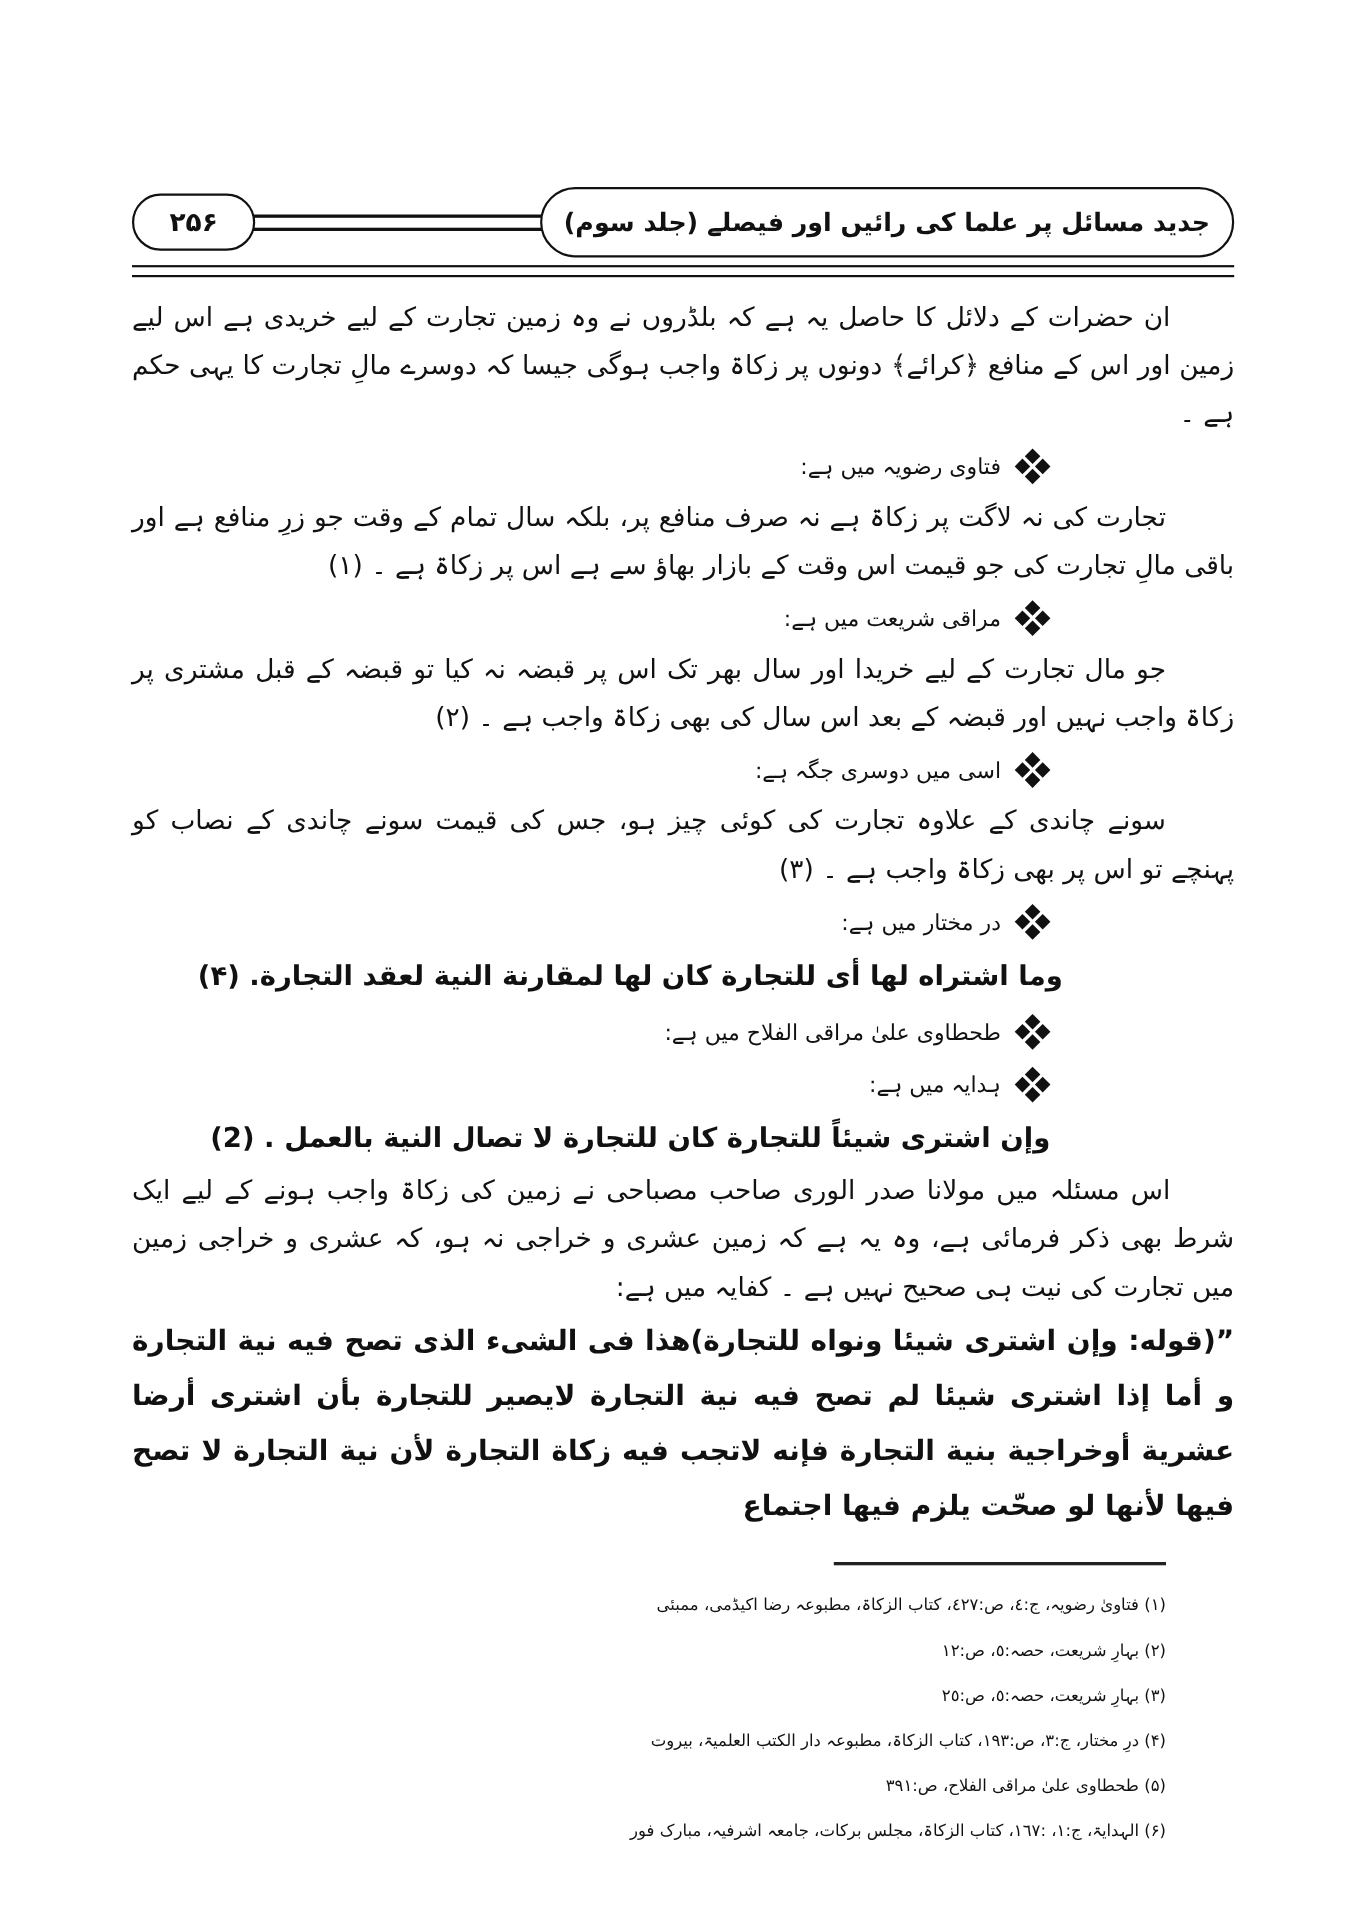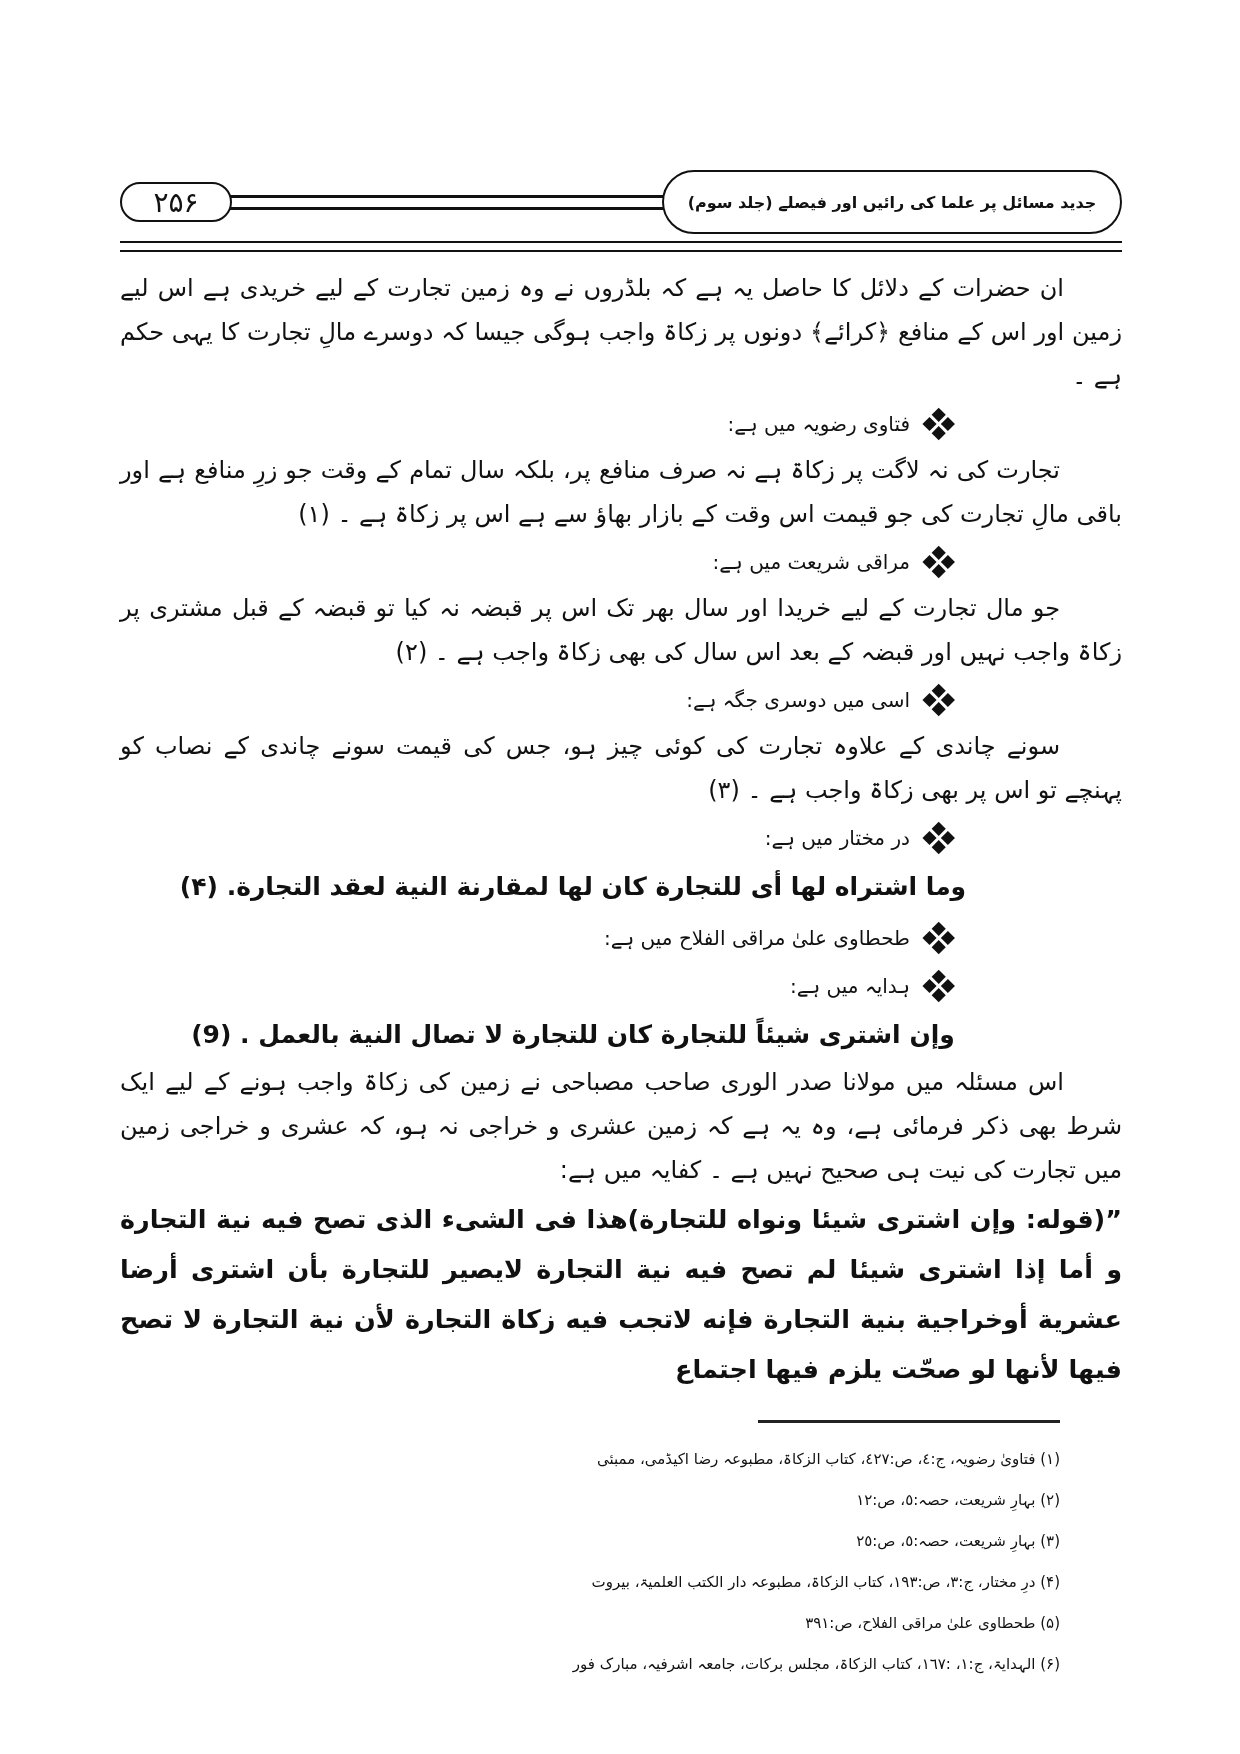--- a/index.html
+++ b/index.html
@@ -9,22 +9,22 @@
     padding:170px 118px 0 120px;
     font-family:"DejaVu Sans", sans-serif;color:#111;direction:rtl;
   }
   
   .header{direction:ltr;display:flex;align-items:center;width:100%;}
   .cartouche{
     border:2.5px solid #111;border-radius:34px;background:#fff;
     display:flex;align-items:center;justify-content:center;
     position:relative;z-index:2;box-sizing:border-box;
   }
-  .pagenum{width:112px;height:40px;font-size:28px;font-weight:normal;letter-spacing:2px;}
-  .titlebox{min-width:460px;height:64px;padding:0 20px;font-size:16px;font-weight:bold;white-space:nowrap;}
+  .pagenum{width:112px;height:52px;font-size:24px;font-weight:bold;letter-spacing:2px;}
+  .titlebox{min-width:460px;height:64px;padding:0 20px;font-size:23px;font-weight:bold;white-space:nowrap;}
   .header-rule{flex:1;height:9px;border-top:3px solid #111;border-bottom:3px solid #111;margin:0 -6px;position:relative;z-index:1;}
   .full-rule{height:7px;border-top:2px solid #111;border-bottom:2px solid #111;margin-top:7px;}
   
   .body{margin-top:14px;font-size:24px;line-height:44px;text-align:justify;}
   .para{text-indent:58px;margin:0;}
   .section-heading{
     display:flex;align-items:center;gap:16px;
     padding-right:172px;margin:4px 0 2px 0;
     font-size:20px;font-weight:500;
   }
@@ -115,21 +115,21 @@
 
     <div class="section-heading">
       <span class="bullet">
           <span></span>
           <span></span>
           <span></span>
           <span></span>
         </span>
       <span>ہدایہ میں ہے:</span>
     </div>
-    <p class="quote-ar">وإن اشترى شيئاً للتجارة كان للتجارة لا تصال النية بالعمل . (9)</p>
+    <p class="quote-ar">وإن اشترى شيئاً للتجارة كان للتجارة لا تصال النية بالعمل . (2)</p>
 
     <p class="para">اس مسئلہ میں مولانا صدر الوری صاحب مصباحی نے زمین کی زکاۃ واجب ہونے کے لیے ایک شرط بھی ذکر فرمائی ہے، وہ یہ ہے کہ زمین عشری و خراجی نہ ہو، کہ عشری و خراجی زمین میں تجارت کی نیت ہی صحیح نہیں ہے ۔ کفایہ میں ہے:</p>
 
     <p class="arabic-passage">”(قوله: وإن اشترى شيئا ونواه للتجارة)هذا فى الشىء الذى تصح فيه نية التجارة و أما إذا اشترى شيئا لم تصح فيه نية التجارة لايصير للتجارة بأن اشترى أرضا عشرية أوخراجية بنية التجارة فإنه لاتجب فيه زكاة التجارة لأن نية التجارة لا تصح فيها لأنها لو صحّت يلزم فيها اجتماع</p>
   </div>
 
   <div class="footnotes">
     <div class="fn-separator"></div>
     <p class="fn-line">(۱) فتاویٰ رضویہ، ج:٤، ص:٤٢٧، کتاب الزکاۃ، مطبوعہ رضا اکیڈمی، ممبئی</p>
     <p class="fn-line">(۲) بہارِ شریعت، حصہ:٥، ص:۱۲</p>

